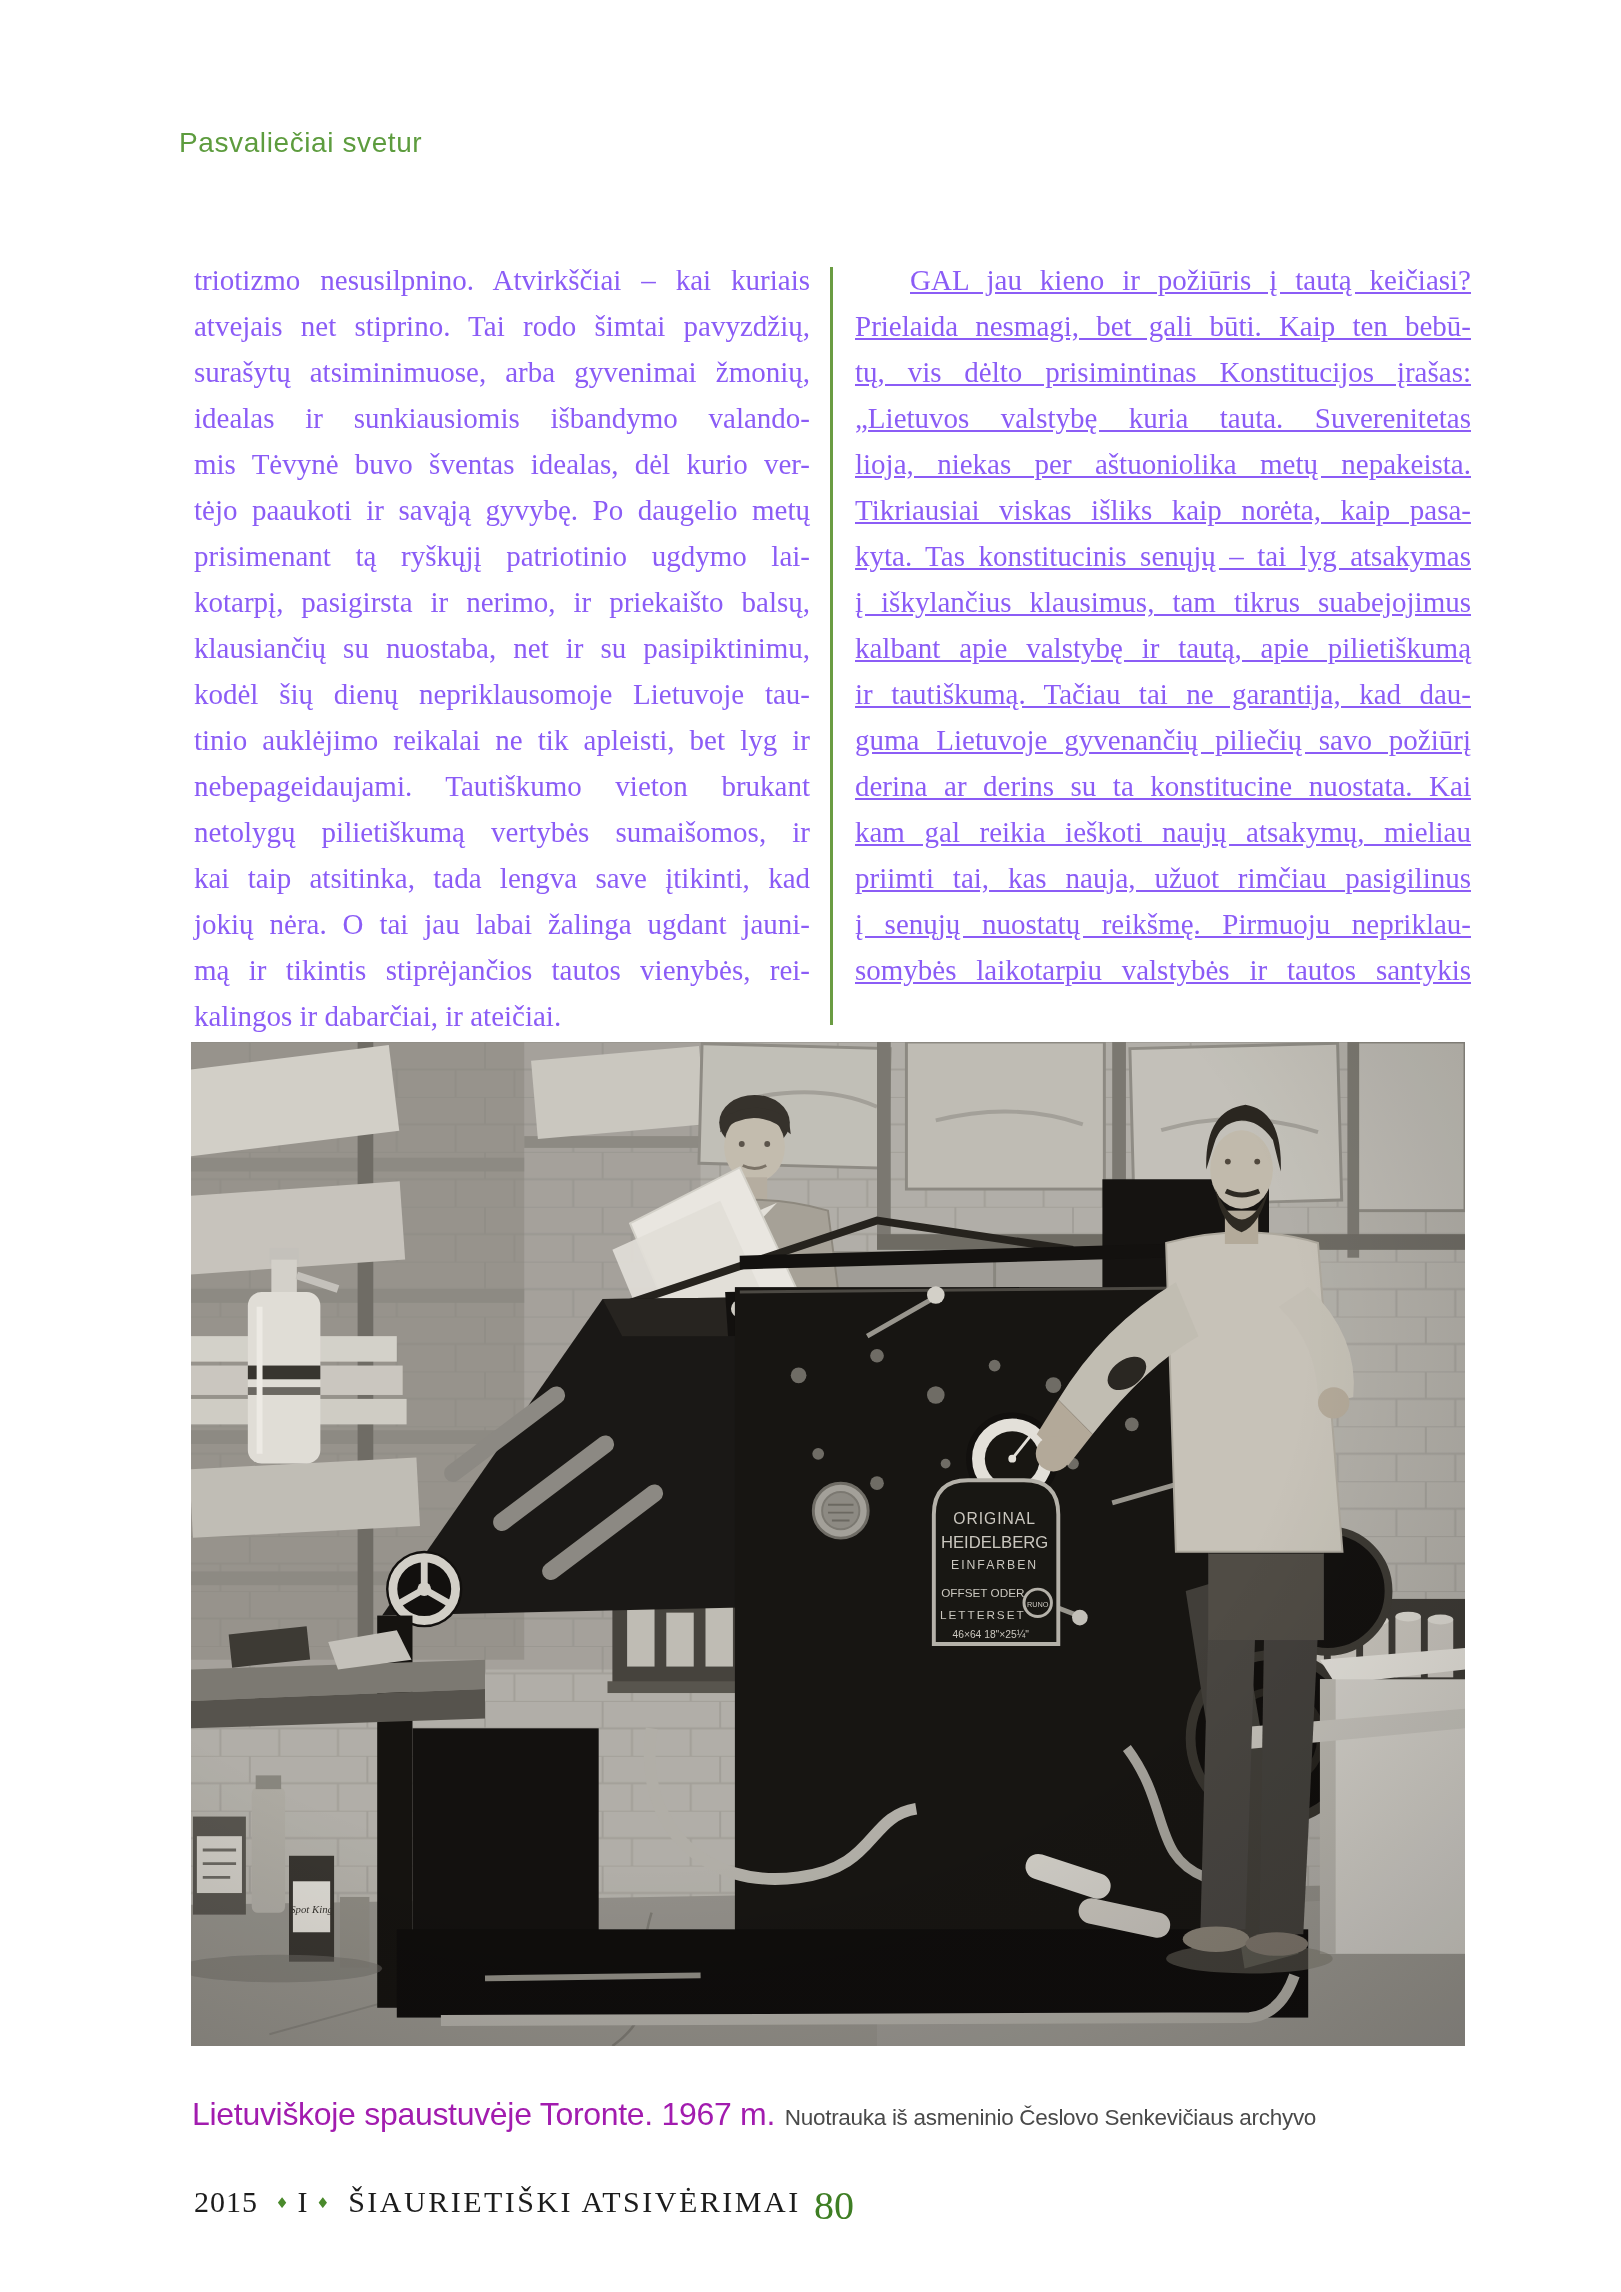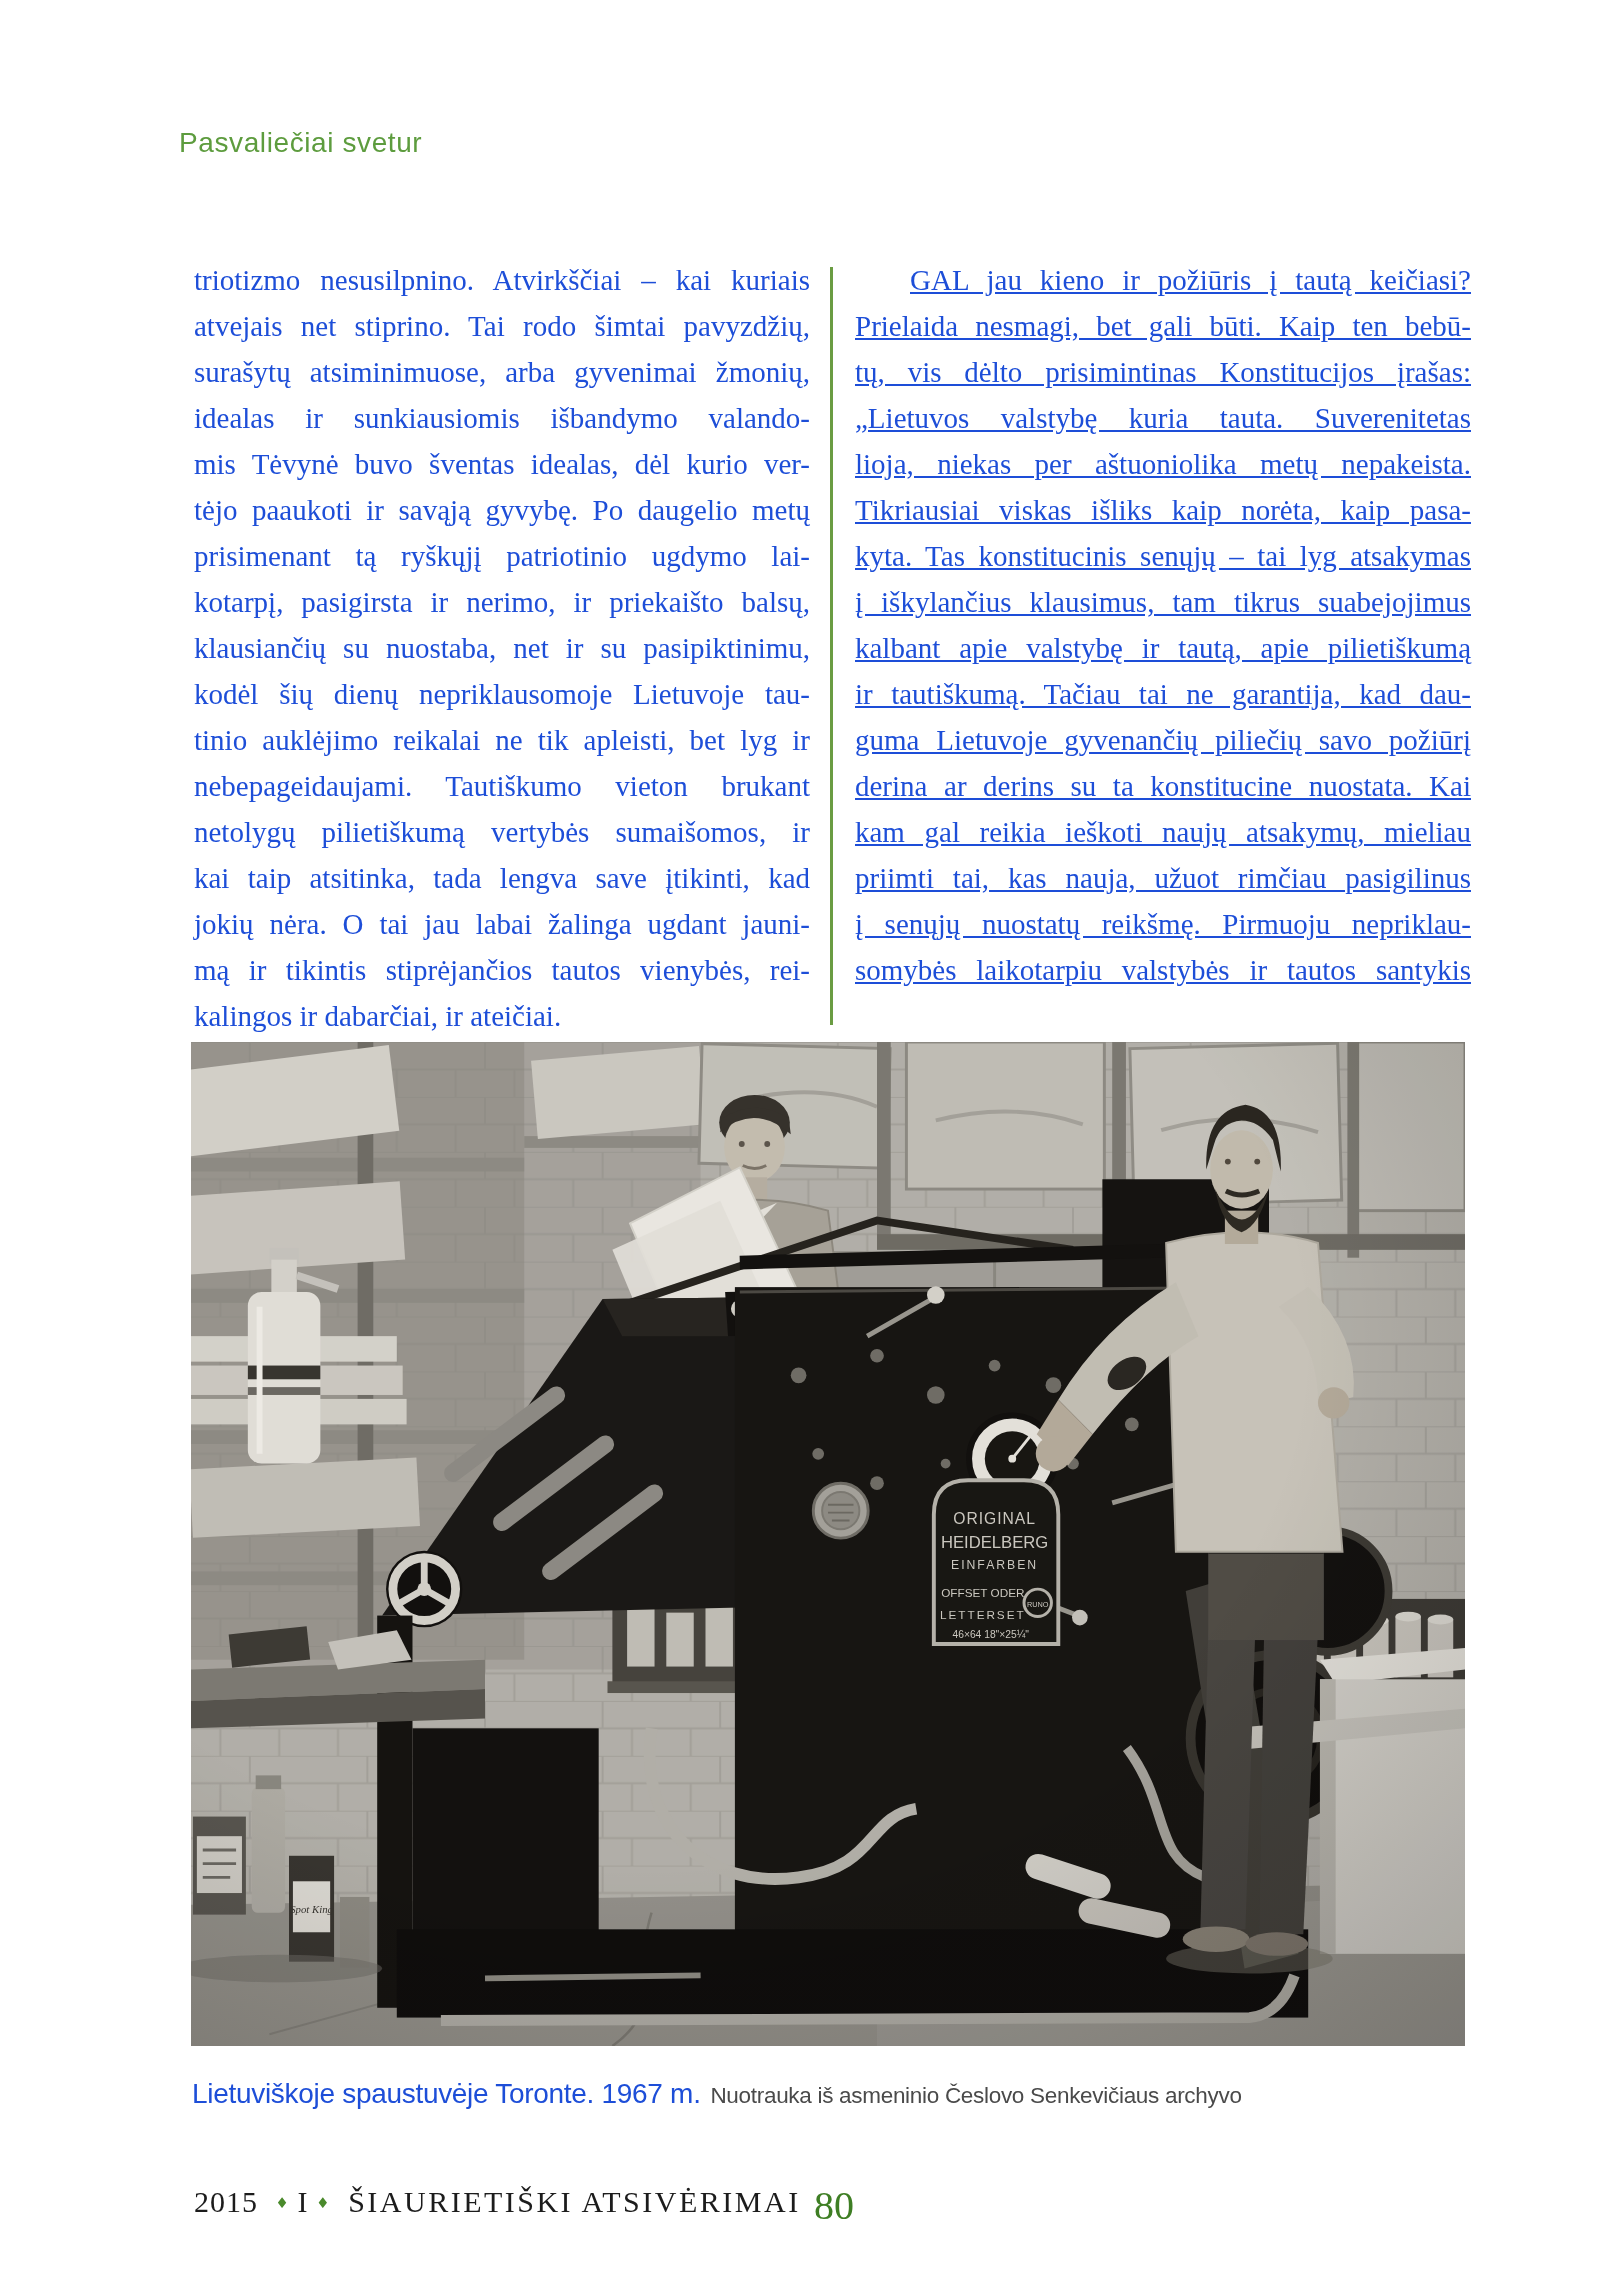--- a/index.html
+++ b/index.html
@@ -11,21 +11,21 @@
     overflow:hidden;
   }
   .page-header{
     position:absolute;left:179px;top:127px;
     font-family:"Liberation Sans", sans-serif;
     font-size:28px;letter-spacing:0.6px;
     color:#5d9c3e;
   }
   .column{
     position:absolute;top:257px;width:616px;
-    font-size:29px;line-height:46px;color:#1d4ed8;
+    font-size:29px;line-height:46px;color:#8b5cf6;
   }
   .column div{text-align:justify;text-align-last:justify;}
   #col-left{left:194px;}
   #col-right{left:855px;text-decoration:underline;}
   #col-left div:last-child{text-align-last:left;}
   #col-right div:first-child{text-indent:55px;}
   .col-divider{
     position:absolute;left:830px;top:267px;width:2.9px;height:758px;
     background:#6a9c42;
   }
@@ -33,21 +33,21 @@
     position:absolute;left:191px;top:1042px;width:1274px;height:1004px;
     background:#b5b3ac;overflow:hidden;
   }
   .photo-figure svg{display:block;width:100%;height:100%;}
   .caption{
     position:absolute;left:192px;top:2078px;width:1235px;
     font-family:"Liberation Sans", sans-serif;
     display:flex;align-items:baseline;gap:9.8px;
     letter-spacing:-0.3px;white-space:nowrap;
   }
-  .caption-main{font-size:28px;color:#1d4ed8;}
+  .caption-main{font-size:32px;color:#a21caf;margin-top:18px;}
   .caption-credit{font-size:22.5px;color:#4a4a4a;}
   .page-footer{
     position:absolute;left:194px;top:2185px;
     display:flex;align-items:baseline;white-space:nowrap;
     color:#1c1c1c;
   }
   .footer-year{font-size:30px;letter-spacing:1px;}
   .footer-diamond{
     font-family:"DejaVu Sans", sans-serif;
     font-size:14.7px;color:#4a8a2c;

